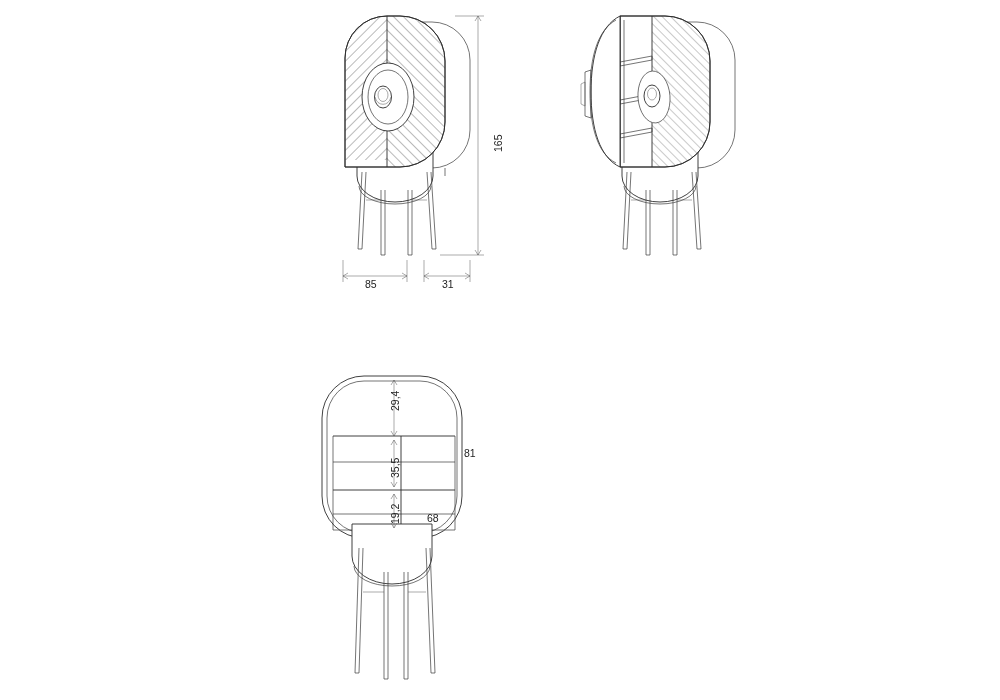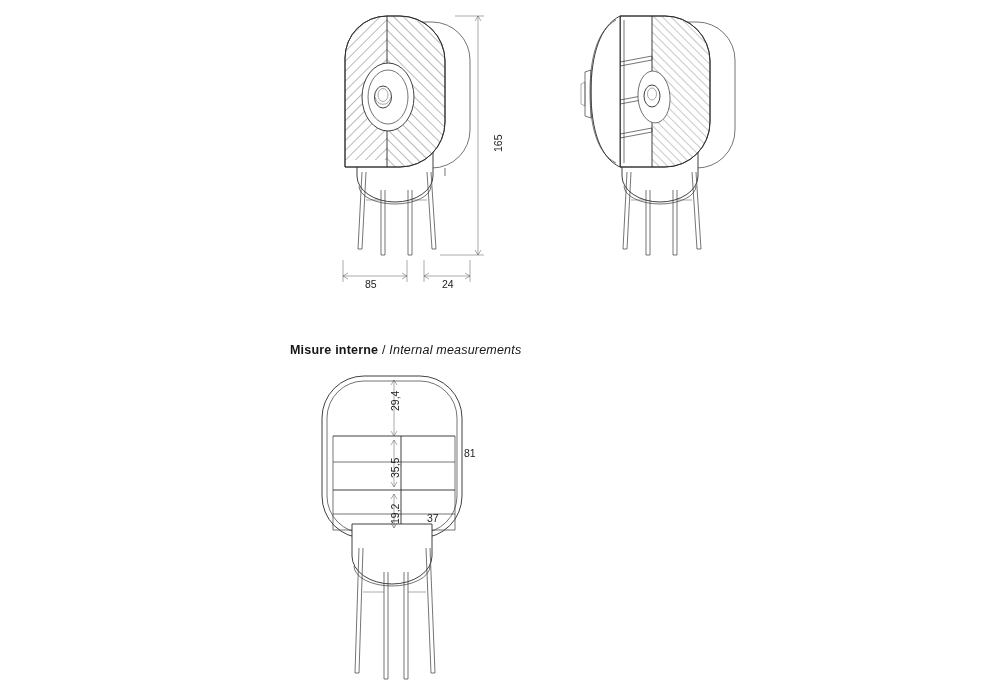--- a/index.html
+++ b/index.html
@@ -281,31 +281,26 @@
         <path class="ln-hair" d="M391,499 L394,494 L397,499"></path>
         <path class="ln-hair" d="M391,523 L394,528 L397,523"></path>
       </g>
     </g>
   </svg>
 
   <div class="dimlabel rot90" style="left:492px; top:152px;">165</div>
 
   <div class="dimlabel" style="left:365px; top:278px;">85</div>
 
-  <div class="dimlabel" style="left:442px; top:278px;">24</div>
+  <div class="dimlabel" style="left:442px; top:278px;">31</div>
 
   <div class="dimlabel rot90" style="left:389px; top:411px;">29,4</div>
 
   <div class="dimlabel rot90" style="left:389px; top:478px;">35,5</div>
 
   <div class="dimlabel rot90" style="left:389px; top:524px;">19,2</div>
 
   <div class="dimlabel" style="left:427px; top:447px;padding-left:37px;">81</div>
 
-  <div class="dimlabel" style="left:427px; top:512px;">37</div>
-
-  <div class="caption">
-    <span class="bold">Misure interne</span>
-    <span class="sep">/</span>
-    <span class="ital">Internal measurements</span>
-  </div>
+  <div class="dimlabel" style="left:427px; top:512px;">68</div>
+
 
 </div>
 
 </body></html>

